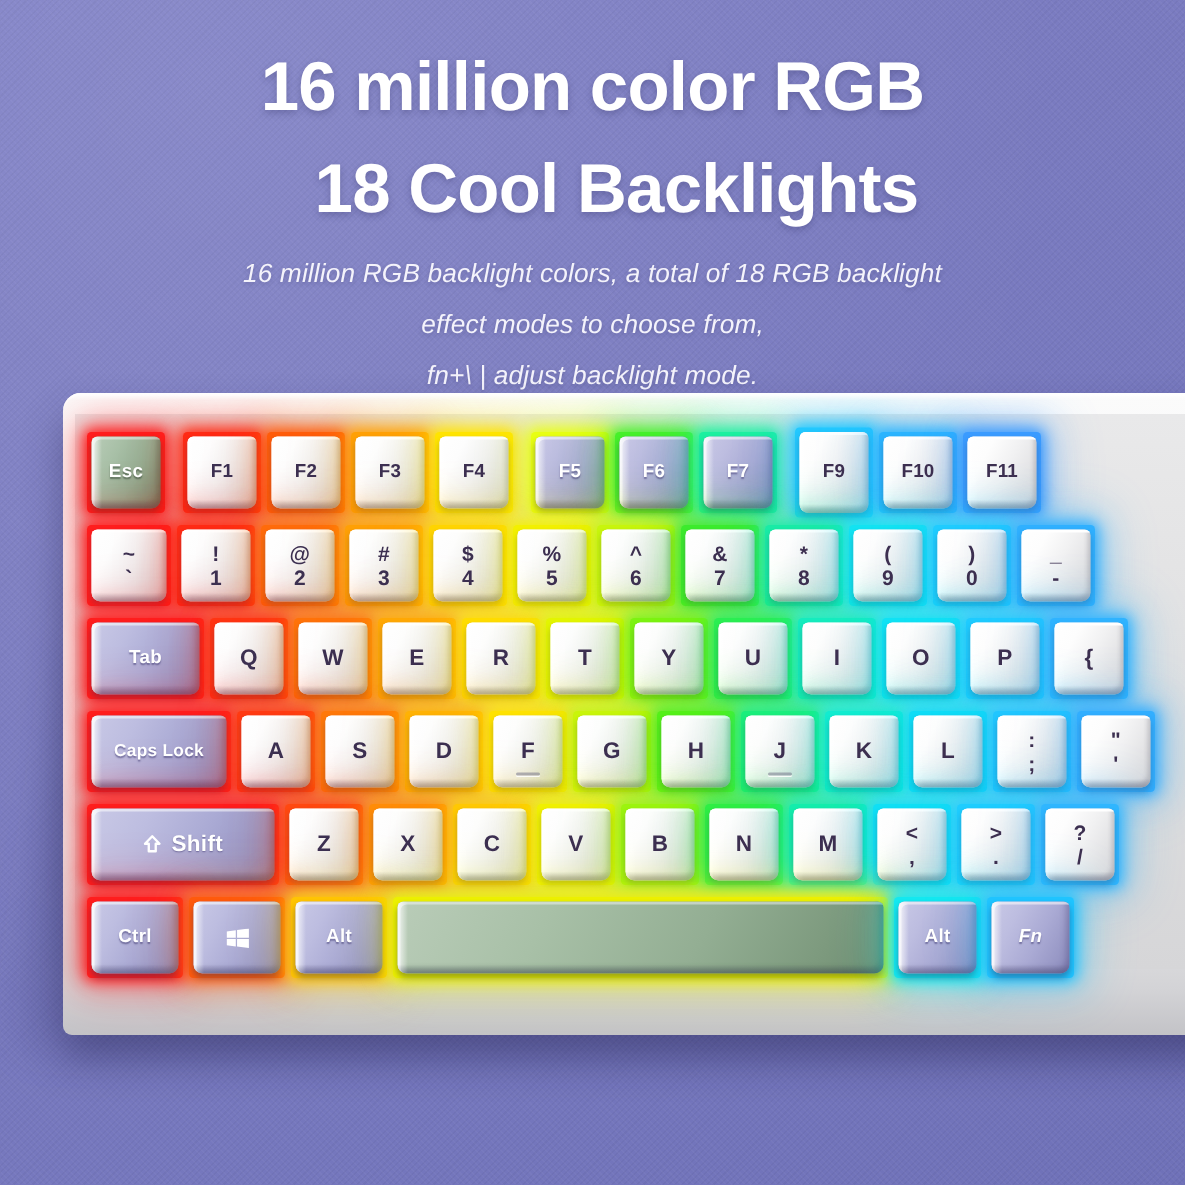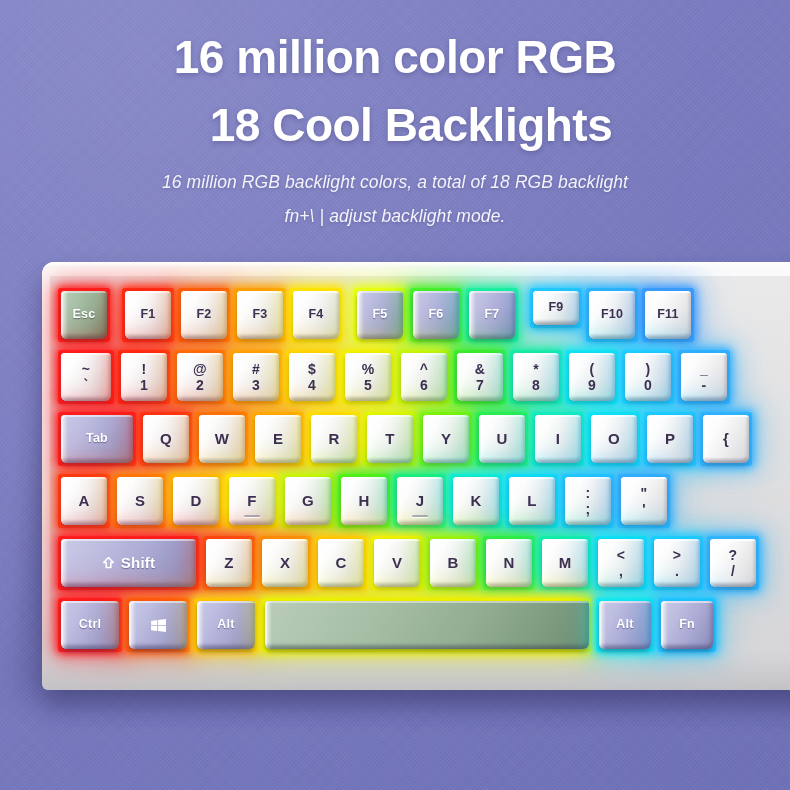--- a/index.html
+++ b/index.html
@@ -71,21 +71,21 @@
   #keyboard::after{
     content:"";position:absolute;left:0;right:0;top:0;height:5px;
     background:linear-gradient(180deg,rgba(255,255,255,.95),rgba(255,255,255,0));
   }
   
   #plate{
     position:absolute;left:8px;top:14px;width:798px;height:370px;
     background:linear-gradient(180deg,#e9e9ea,#dededf 60%,#d6d6d8);
   }
 
-  .row{position:absolute;left:0;display:flex;align-items:flex-start;border-radius:27px;}
+  .row{position:absolute;left:0;display:flex;align-items:center;border-radius:27px;}
 
   
   .kw{
     position:relative;
     margin-right:4px;
     border-radius:3px;
     padding:3px;
     box-sizing:border-box;
   }
 
@@ -175,20 +175,21 @@
 
 <div id="stage">
 
   <div class="copy">
     <h1 class="headline">
       <span>16 million color RGB</span>
       <span class="l2">18 Cool Backlights</span>
     </h1>
     <p class="subcopy">
       <span>16 million RGB backlight colors, a total of 18 RGB backlight</span>
+      <span>effect modes to choose from,</span>
       <span>fn+\ | adjust backlight mode.</span>
     </p>
   </div>
 
   <div id="kbshadow"></div>
 
   <div id="keyboard">
     <div id="plate"></div>
     <div id="rows">
         <div class="row" style="top: 26px; left: 16px; height: 54px;">
@@ -225,21 +226,21 @@
           <div class="kw" style="width: 52px; height: 54px; background: rgb(70, 240, 42); box-shadow: rgb(70, 240, 42) 0px 0px 9px 2px, rgba(70, 240, 42, 0.45) 0px 0px 20px 5px, rgba(70, 240, 42, 0.2) 0px 0px 34px 10px;">
             <div class="cap purple">
               <span class="lbl sm">F6</span>
             </div>
           </div>
           <div class="kw" style="width: 52px; height: 54px; background: rgb(28, 240, 160); box-shadow: rgb(28, 240, 160) 0px 0px 9px 2px, rgba(28, 240, 160, 0.45) 0px 0px 20px 5px, rgba(28, 240, 160, 0.2) 0px 0px 34px 10px;">
             <div class="cap purple">
               <span class="lbl sm">F7</span>
             </div>
           </div>
-          <div class="kw" style="width: 52px; height: 40px; margin-left: 8px; background: rgb(34, 200, 255); box-shadow: rgb(34, 200, 255) 0px 0px 9px 2px, rgba(34, 200, 255, 0.45) 0px 0px 20px 5px, rgba(34, 200, 255, 0.2) 0px 0px 34px 10px;">
+          <div class="kw" style="width: 52px; height: 60px; margin-left: 8px; background: rgb(34, 200, 255); box-shadow: rgb(34, 200, 255) 0px 0px 9px 2px, rgba(34, 200, 255, 0.45) 0px 0px 20px 5px, rgba(34, 200, 255, 0.2) 0px 0px 34px 10px;">
             <div class="cap white">
               <span class="lbl sm">F9</span>
             </div>
           </div>
           <div class="kw" style="width: 52px; height: 54px; background: rgb(43, 180, 255); box-shadow: rgb(43, 180, 255) 0px 0px 9px 2px, rgba(43, 180, 255, 0.45) 0px 0px 20px 5px, rgba(43, 180, 255, 0.2) 0px 0px 34px 10px;">
             <div class="cap white">
               <span class="lbl sm">F10</span>
             </div>
           </div>
           <div class="kw" style="width: 52px; height: 54px; background: rgb(58, 155, 255); box-shadow: rgb(58, 155, 255) 0px 0px 9px 2px, rgba(58, 155, 255, 0.45) 0px 0px 20px 5px, rgba(58, 155, 255, 0.2) 0px 0px 34px 10px;">
@@ -402,20 +403,25 @@
               <span class="lbl">P</span>
             </div>
           </div>
           <div class="kw" style="width: 52px; height: 54px; background: rgb(47, 179, 255); box-shadow: rgb(47, 179, 255) 0px 0px 9px 2px, rgba(47, 179, 255, 0.45) 0px 0px 20px 5px, rgba(47, 179, 255, 0.2) 0px 0px 34px 10px;">
             <div class="cap white">
               <span class="lbl">{</span>
             </div>
           </div>
         </div>
         <div class="row" style="top: 212px; left: 16px; height: 54px;">
+          <div class="kw" style="width: 96px; height: 54px; background: rgb(255, 29, 29); box-shadow: rgb(255, 29, 29) 0px 0px 9px 2px, rgba(255, 29, 29, 0.45) 0px 0px 20px 5px, rgba(255, 29, 29, 0.2) 0px 0px 34px 10px;">
+            <div class="cap purple">
+              <span class="lbl xs">Caps Lock</span>
+            </div>
+          </div>
           <div class="kw" style="width: 52px; height: 54px; background: rgb(255, 58, 18); box-shadow: rgb(255, 58, 18) 0px 0px 9px 2px, rgba(255, 58, 18, 0.45) 0px 0px 20px 5px, rgba(255, 58, 18, 0.2) 0px 0px 34px 10px;">
             <div class="cap white">
               <span class="lbl">A</span>
             </div>
           </div>
           <div class="kw" style="width: 52px; height: 54px; background: rgb(255, 120, 9); box-shadow: rgb(255, 120, 9) 0px 0px 9px 2px, rgba(255, 120, 9, 0.45) 0px 0px 20px 5px, rgba(255, 120, 9, 0.2) 0px 0px 34px 10px;">
             <div class="cap white">
               <span class="lbl">S</span>
             </div>
           </div>
@@ -467,21 +473,21 @@
           <div class="kw" style="width: 52px; height: 54px; background: rgb(49, 174, 255); box-shadow: rgb(49, 174, 255) 0px 0px 9px 2px, rgba(49, 174, 255, 0.45) 0px 0px 20px 5px, rgba(49, 174, 255, 0.2) 0px 0px 34px 10px;">
             <div class="cap white">
               <span class="lbl two">
                 <span class="top">"</span>
                 <span class="bot">'</span>
               </span>
             </div>
           </div>
         </div>
         <div class="row" style="top: 274px; left: 16px; height: 54px;">
-          <div class="kw" style="width: 141px; height: 54px; background: rgb(255, 29, 29); box-shadow: rgb(255, 29, 29) 0px 0px 9px 2px, rgba(255, 29, 29, 0.45) 0px 0px 20px 5px, rgba(255, 29, 29, 0.2) 0px 0px 34px 10px;">
+          <div class="kw" style="width: 128px; height: 54px; background: rgb(255, 29, 29); box-shadow: rgb(255, 29, 29) 0px 0px 9px 2px, rgba(255, 29, 29, 0.45) 0px 0px 20px 5px, rgba(255, 29, 29, 0.2) 0px 0px 34px 10px;">
             <div class="cap purple">
               <span class="lbl shiftrow">
                 <svg class="arrowup" viewBox="0 0 14 14">
                   <path fill="none" stroke="#ffffff" stroke-width="1.7" stroke-linejoin="round" d="M7 1.6 12.2 7H9.5v5.4h-5V7H1.8z"></path>
                 </svg>
                 <span>Shift</span>
               </span>
             </div>
           </div>
           <div class="kw" style="width: 52px; height: 54px; background: rgb(255, 72, 16); box-shadow: rgb(255, 72, 16) 0px 0px 9px 2px, rgba(255, 72, 16, 0.45) 0px 0px 20px 5px, rgba(255, 72, 16, 0.2) 0px 0px 34px 10px;">
@@ -563,21 +569,21 @@
             </div>
           </div>
           <div class="kw" style="width: 330px; height: 54px; background: rgb(236, 240, 0); box-shadow: rgb(236, 240, 0) 0px 0px 9px 2px, rgba(236, 240, 0, 0.45) 0px 0px 20px 5px, rgba(236, 240, 0, 0.2) 0px 0px 34px 10px;">
             <div class="cap green"></div>
           </div>
           <div class="kw" style="width: 58px; height: 54px; background: rgb(19, 232, 240); box-shadow: rgb(19, 232, 240) 0px 0px 9px 2px, rgba(19, 232, 240, 0.45) 0px 0px 20px 5px, rgba(19, 232, 240, 0.2) 0px 0px 34px 10px;">
             <div class="cap purple">
               <span class="lbl sm">Alt</span>
             </div>
           </div>
-          <div class="kw" style="width: 58px; height: 54px; background: rgb(31, 196, 255); box-shadow: rgb(31, 196, 255) 0px 0px 9px 2px, rgba(31, 196, 255, 0.45) 0px 0px 20px 5px, rgba(31, 196, 255, 0.2) 0px 0px 34px 10px;">
+          <div class="kw" style="width: 58px; height: 54px; background: rgb(31, 196, 255); box-shadow: rgb(31, 196, 255) 0px 0px 9px 2px, rgba(31, 196, 255, 0.45) 0px 0px 20px 5px, rgba(31, 196, 255, 0.2) 0px 0px 34px 10px; font-style: italic;">
             <div class="cap purple">
               <span class="lbl sm">Fn</span>
             </div>
           </div>
         </div>
       </div>
   </div>
 
 </div>
 

